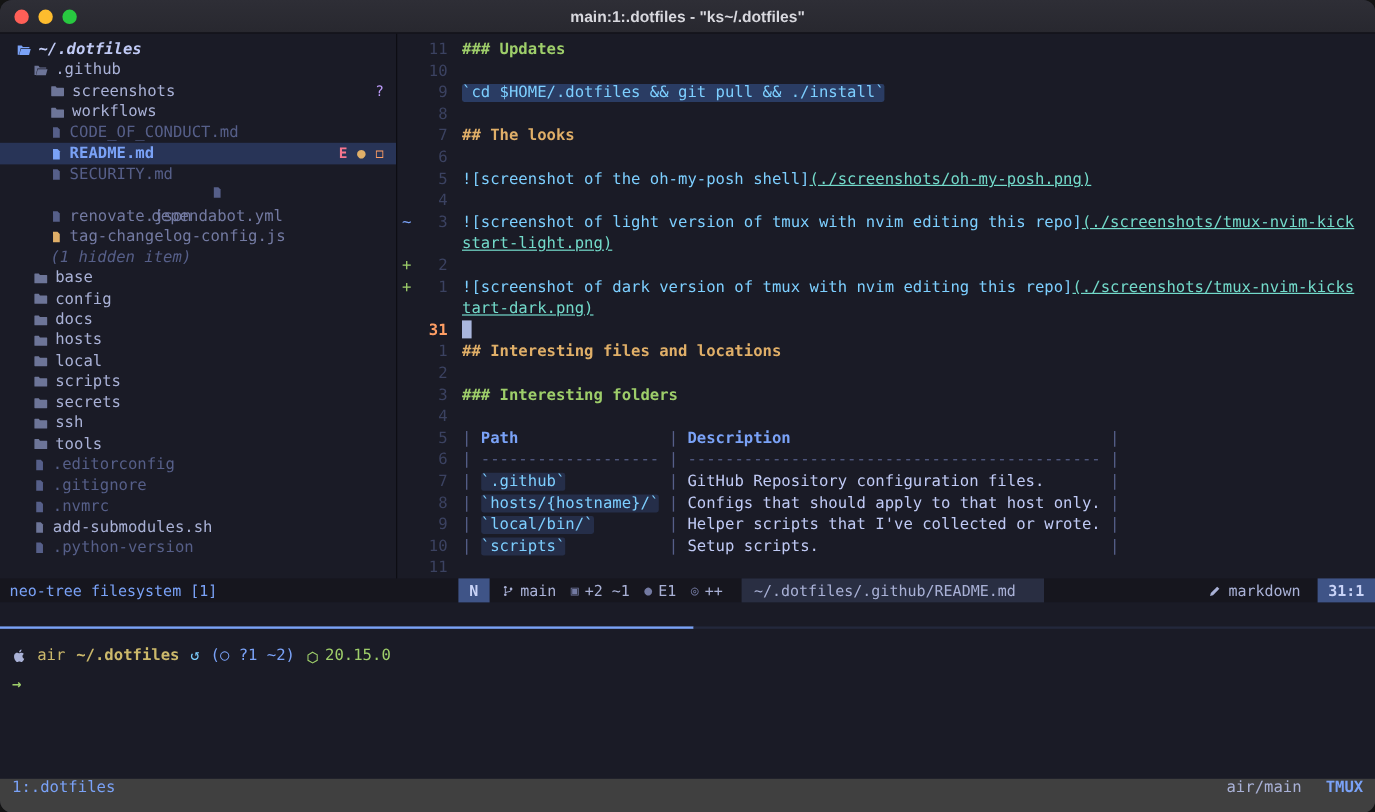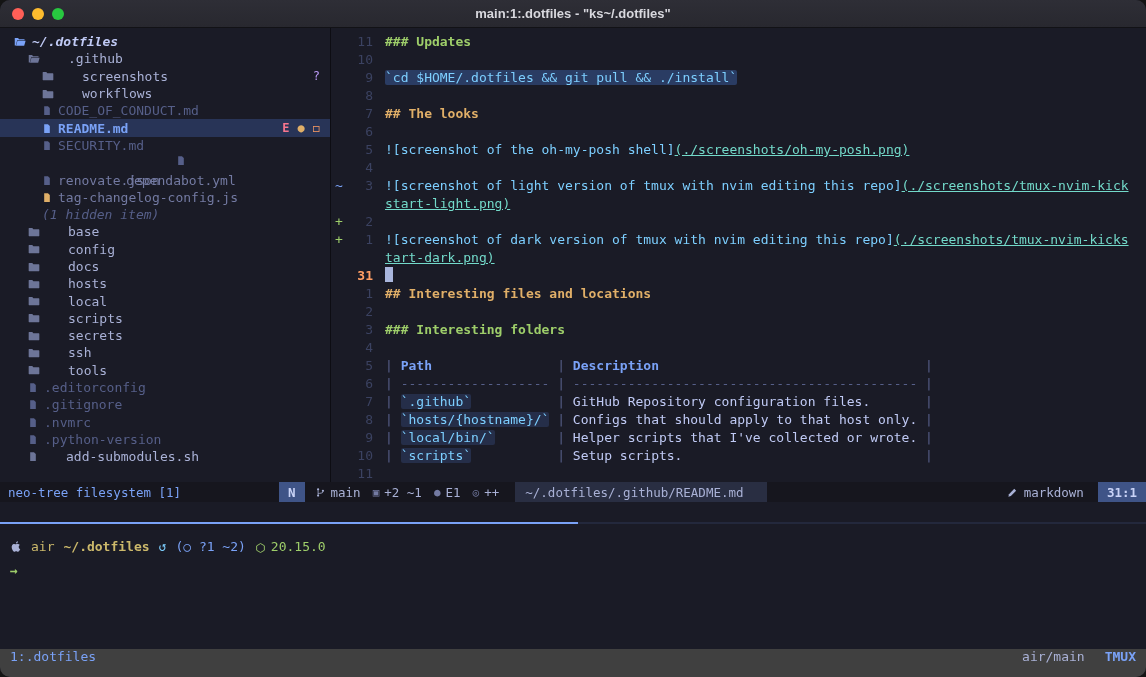--- a/index.html
+++ b/index.html
@@ -37,21 +37,21 @@
   
   .main-row { display: flex; height: 454px; }
   .sidebar { width: 330px; flex: none; padding-top: 5px; overflow: hidden; }
   .srow {
     display: flex; align-items: center;
     height: 17.3px; font-size: 13px; gap: 6px;
     padding-right: 10px; white-space: nowrap;
   }
   .srow.sel { background: #283457; }
   .slabel.l-root { color: #c0caf5; font-weight: 700; font-style: italic; }
-  .slabel.l-dir { color: #a9b1d6; margin-left: 22px; }
+  .slabel.l-dir { color: #a9b1d6; }
   .slabel.l-dim { color: #565f89; }
   .slabel.l-mid { color: #737aa2; }
   .slabel.l-hidden { color: #565f89; font-style: italic; }
   .slabel.l-sel { color: #7aa2f7; font-weight: 600; }
   .icon { display: inline-flex; align-items: center; justify-content: center; }
   .ic-blue { color: #7aa2f7; }
   .ic-dir { color: #6d7598; }
   .ic-dim { color: #565f89; }
   .ic-yellow { color: #e0af68; }
   .sbadges { margin-left: auto; display: flex; gap: 8px; font-size: 12px; }
@@ -75,21 +75,21 @@
   .seg-icode { color: #7dcfff; background: #252e49; border-radius: 2px; }
   .seg-ltext { color: #7dcfff; }
   .seg-lurl { color: #73daca; text-decoration: underline; margin-top: 36px; }
   .seg-pipe { color: #565f89; }
   .seg-th { color: #7aa2f7; font-weight: 700; }
   .seg-dash { color: #565f89; }
   .seg-text { color: #c0caf5; }
 
   
   .statusrow { display: flex; height: 20px; background: #16161e; font-size: 12.5px; align-items: stretch; }
-  .neotree-status { width: 279px; flex: none; color: #7aa2f7; padding-left: 8px; display: flex; align-items: center; }
+  .neotree-status { width: 382px; flex: none; color: #7aa2f7; padding-left: 8px; display: flex; align-items: center; }
   .lualine { flex: 1; display: flex; align-items: stretch; color: #a9b1d6; }
   .mode { background: #3f5487; color: #c9d3f7; padding: 0 9px; display: flex; align-items: center; font-weight: 700; }
   .sl-items { display: flex; gap: 12px; padding: 0 10px; align-items: center; }
   .sl-item { display: inline-flex; gap: 5px; align-items: center; }
   .sl-glyph { color: #737aa2; font-size: 11px; }
   .sl-path { width: 252px; background: #292e42; color: #a9b1d6; display: flex; align-items: center; padding: 0 10px; margin-left: 6px; overflow: hidden; }
   .sl-spacer { flex: 1; }
   .sl-ft { display: flex; gap: 6px; align-items: center; margin-right: 14px; }
   .sl-pos { background: #3f5487; color: #c9d3f7; padding: 0 9px; display: flex; align-items: center; font-weight: 700; }
 
@@ -316,34 +316,34 @@
         </div>
         <div class="srow" style="padding-left: 28px;">
           <span class="icon ic-dim">
             <svg viewBox="0 0 16 16" width="10" height="13">
               <path fill="currentColor" d="M3.5 1h6l3 3v11h-9z"></path>
             </svg>
           </span>
           <span class="slabel l-dim">.nvmrc</span>
         </div>
         <div class="srow" style="padding-left: 28px;">
+          <span class="icon ic-dir">
+            <svg viewBox="0 0 16 16" width="10" height="13">
+              <path fill="currentColor" d="M3.5 1h6l3 3v11h-9z"></path>
+            </svg>
+          </span>
+          <span class="slabel l-dir">add-submodules.sh</span>
+        </div>
+        <div class="srow" style="padding-left: 28px;">
           <span class="icon ic-dim">
             <svg viewBox="0 0 16 16" width="10" height="13">
               <path fill="currentColor" d="M3.5 1h6l3 3v11h-9z"></path>
             </svg>
           </span>
           <span class="slabel l-dim">.python-version</span>
-        </div>
-        <div class="srow" style="padding-left: 28px;">
-          <span class="icon ic-dir">
-            <svg viewBox="0 0 16 16" width="10" height="13">
-              <path fill="currentColor" d="M3.5 1h6l3 3v11h-9z"></path>
-            </svg>
-          </span>
-          <span class="slabel l-dir">add-submodules.sh</span>
         </div>
       </div>
     <div class="editor">
       <div id="buffer">
           <div class="eline"><span class="sign "> </span><span class="lnum">11</span><span class="ltxt"><span class="seg-h3">### Updates</span></span></div>
           <div class="eline"><span class="sign "> </span><span class="lnum">10</span><span class="ltxt"></span></div>
           <div class="eline"><span class="sign "> </span><span class="lnum">9</span><span class="ltxt"><span class="seg-code">`cd $HOME/.dotfiles &amp;&amp; git pull &amp;&amp; ./install`</span></span></div>
           <div class="eline"><span class="sign "> </span><span class="lnum">8</span><span class="ltxt"></span></div>
           <div class="eline"><span class="sign "> </span><span class="lnum">7</span><span class="ltxt"><span class="seg-h2">## The looks</span></span></div>
           <div class="eline"><span class="sign "> </span><span class="lnum">6</span><span class="ltxt"></span></div>

